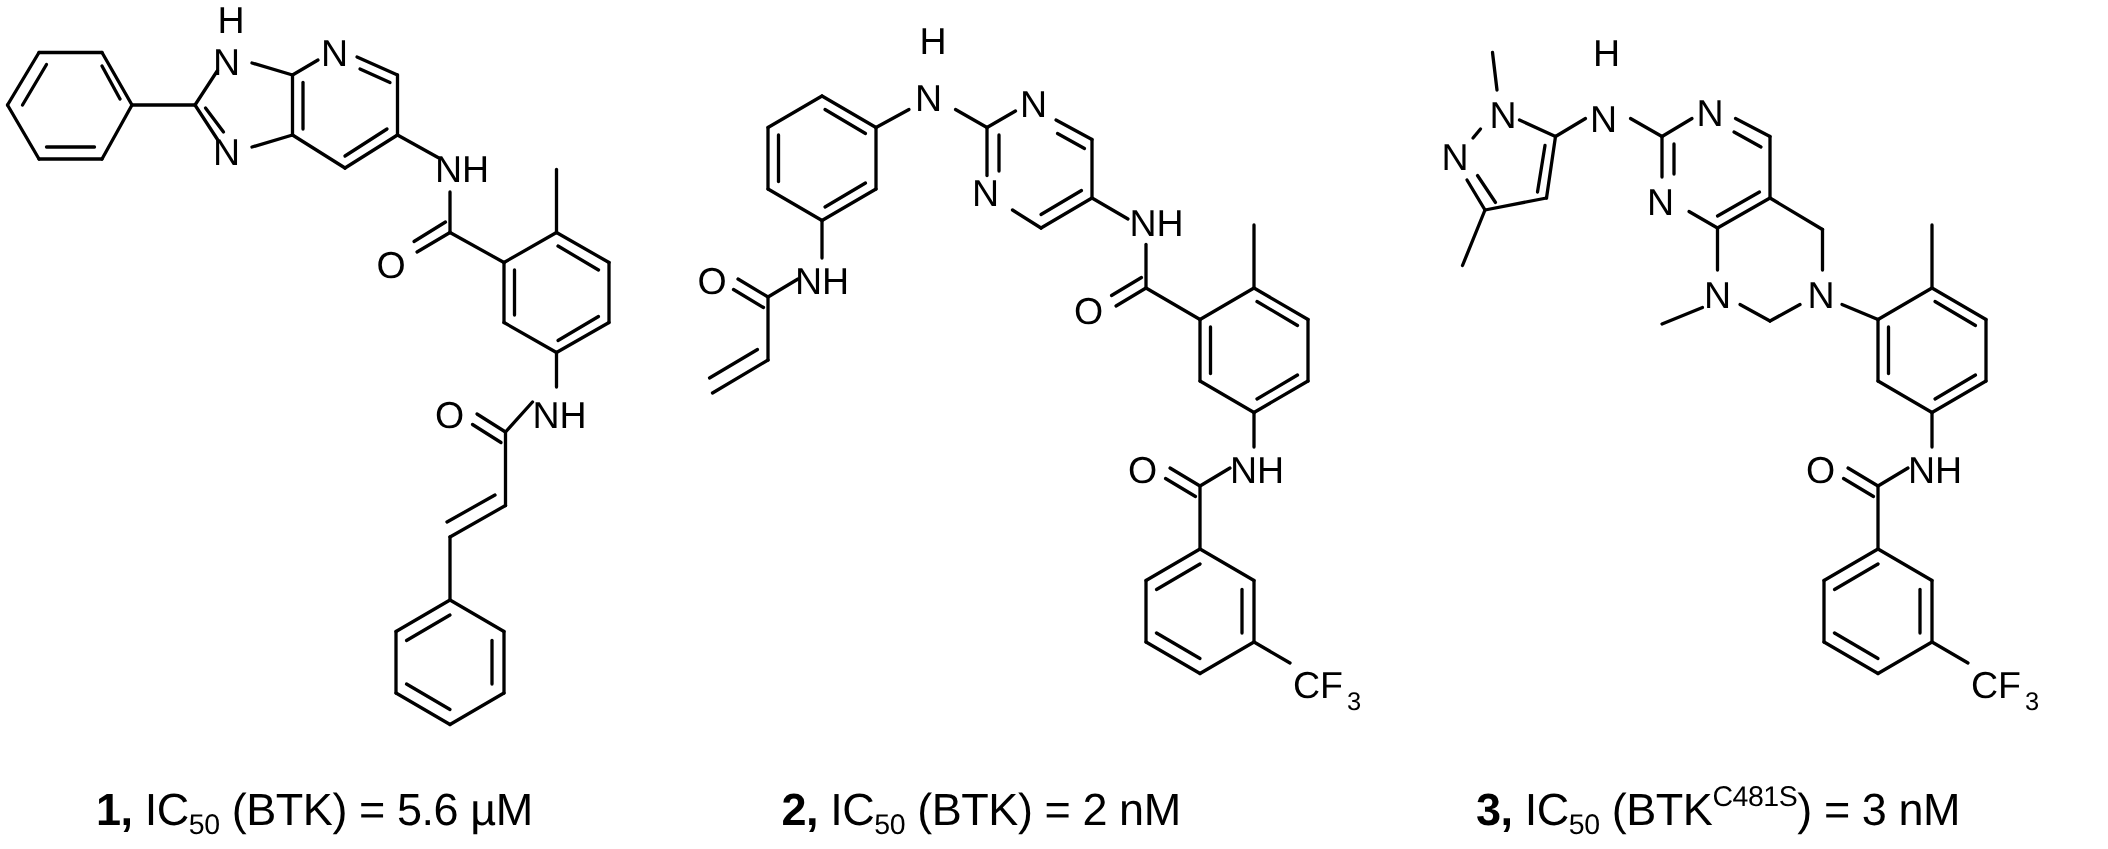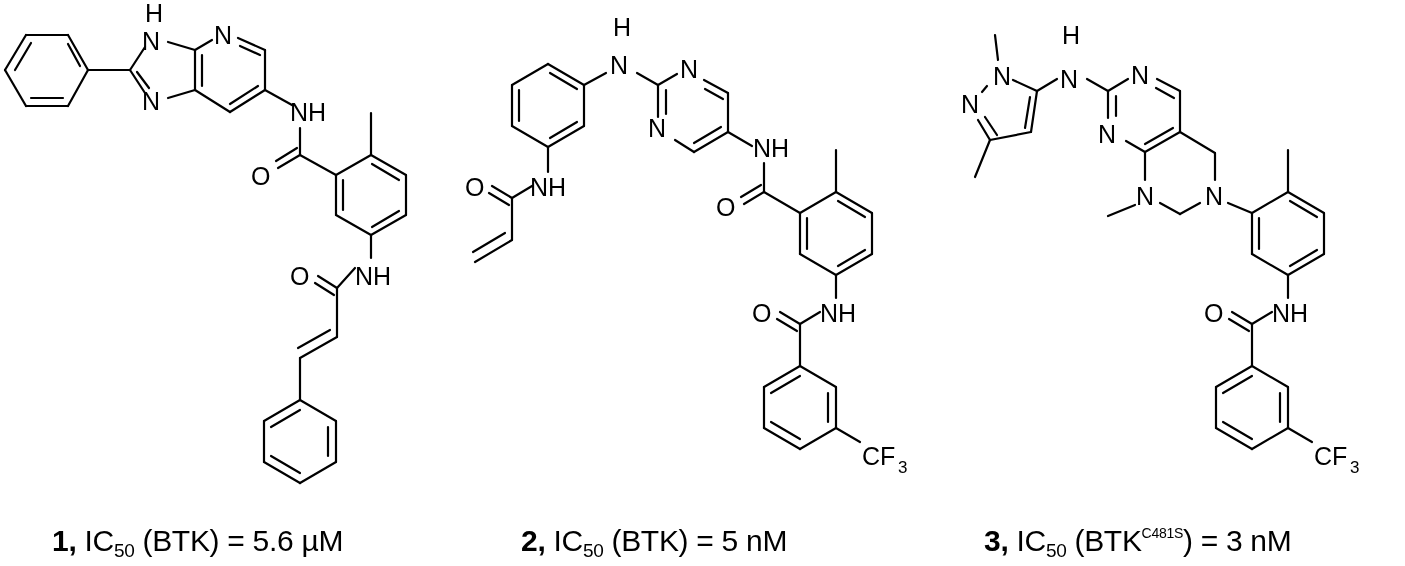--- a/index.html
+++ b/index.html
@@ -4,22 +4,22 @@
 <style>
   html,body{margin:0;padding:0;background:#ffffff;}
   body{width:1405px;height:566px;position:relative;overflow:hidden;font-family:"Liberation Sans",sans-serif;color:#000;}
   svg.mol{position:absolute;left:0;top:0;}
   svg.mol line{stroke:#000;stroke-width:2.2;stroke-linecap:round;}
   svg.mol text{font-family:"Liberation Sans",sans-serif;font-size:25px;fill:#000;}
   svg.mol text.sub{font-size:17px;}
   .caption{position:absolute;top:524px;font-size:30px;white-space:nowrap;letter-spacing:-0.3px;}
   .caption b{font-weight:bold;}
   .caption sub{font-size:19px;vertical-align:-6px;line-height:0;}
-  .caption sup{font-size:14px;vertical-align:13px;line-height:0;}
-  #cap1{left:52px;}
+  .caption sup{font-size:19px;vertical-align:13px;line-height:0;}
+  #cap1{left:64px;}
   #cap2{left:521px;}
   #cap3{left:984px;}
 </style>
 </head>
 <body>
 
 <svg class="mol" width="470" height="510" viewBox="0 0 470 510">
 
   <line x1="5" y1="70" x2="26" y2="35"></line>
     <line x1="26" y1="35" x2="68" y2="35"></line>
@@ -257,21 +257,21 @@
   <b>1,</b>
   <span>IC</span><sub>50</sub>
   <span>(BTK</span><sup></sup><span>)</span>
   <span>= 5.6 µM</span>
 </div>
 
 <div class="caption" id="cap2">
   <b>2,</b>
   <span>IC</span><sub>50</sub>
   <span>(BTK</span><sup></sup><span>)</span>
-  <span>= 5 nM</span>
+  <span>= 2 nM</span>
 </div>
 
 <div class="caption" id="cap3">
   <b>3,</b>
   <span>IC</span><sub>50</sub>
   <span>(BTK</span><sup>C481S</sup><span>)</span>
   <span>= 3 nM</span>
 </div>
 
 </body></html>

